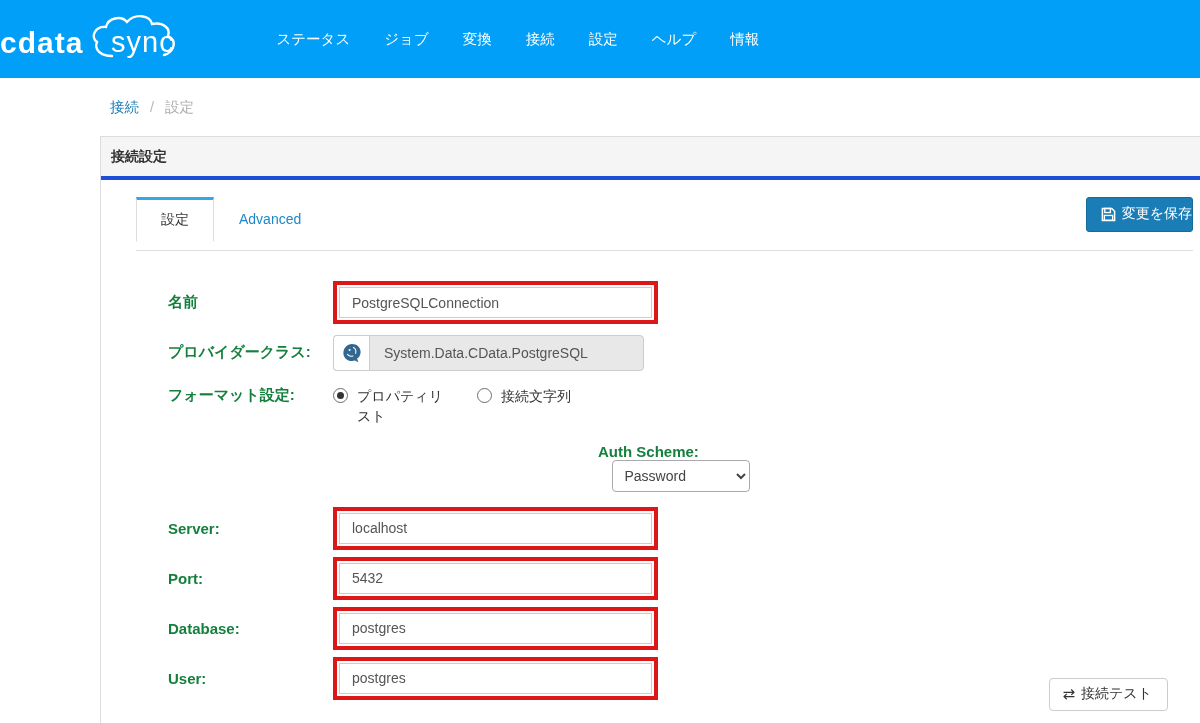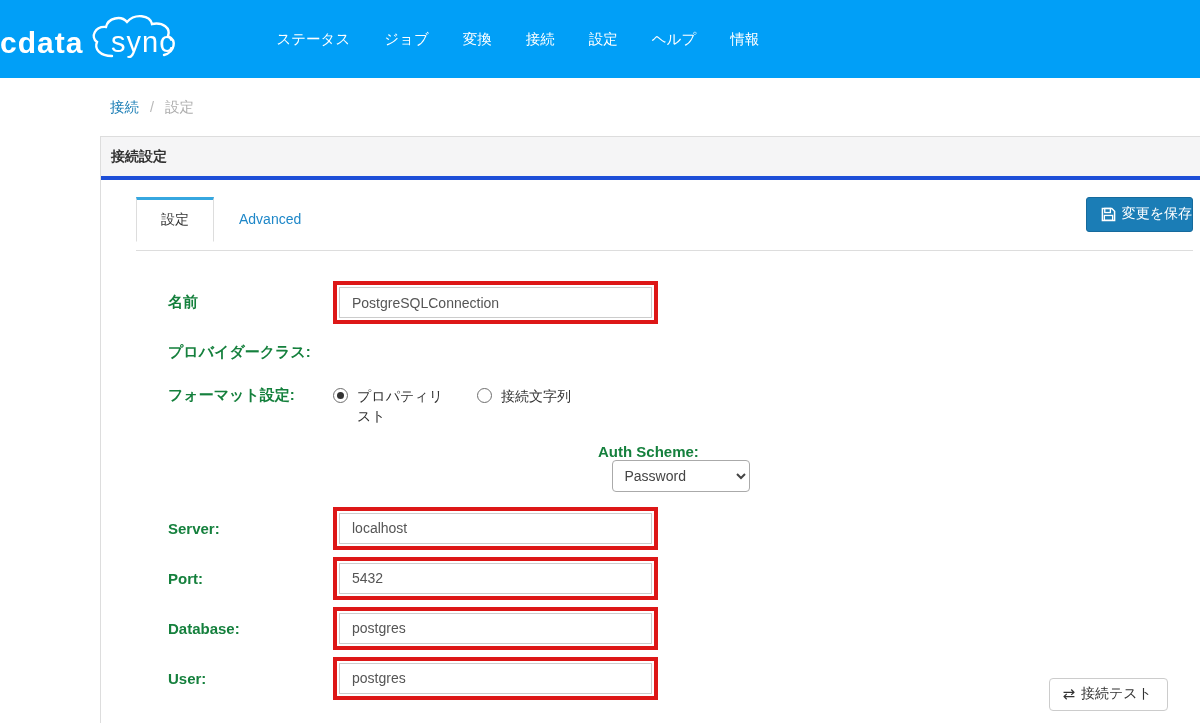--- a/index.html
+++ b/index.html
@@ -115,20 +115,30 @@
 
       <div class="form-row">
         <label class="form-label">名前</label>
         <div class="red-wrap">
           <input class="text-input" type="text" value="PostgreSQLConnection" style="">
         </div>
       </div>
 
       <div class="form-row row-plain">
         <label class="form-label">プロバイダークラス:</label>
+        <div class="provider-group">
+          <div class="provider-icon-box">
+            <svg width="22" height="22" viewBox="0 0 24 24">
+              <path d="M12 2.2 C17.4 2.2 21.4 5.8 21.4 10.8 C21.4 14 19.8 16.6 17.6 18.1 L18.8 22 L15.2 20.2 C14.2 20.5 13.1 20.7 12 20.7 C6.6 20.7 2.6 16.9 2.6 11.9 C2.6 6.9 6.6 2.2 12 2.2 Z" fill="#336791"></path>
+              <circle cx="9.4" cy="8.6" r="1.1" fill="#ffffff"></circle>
+              <path d="M7 13.5 Q9.5 16.5 13 15.2 M13.5 6 Q17 7.5 16 12.5" fill="none" stroke="#ffffff" stroke-width="1.1" stroke-linecap="round"></path>
+            </svg>
+          </div>
+          <div class="provider-value">System.Data.CData.PostgreSQL</div>
+        </div>
       </div>
 
       <div class="form-row top" style="margin-bottom:16px; margin-top:10px;">
         <label class="form-label" style="padding-top:2px;">フォーマット設定:</label>
         <div class="radio-group">
           <div class="radio-opt">
             <span class="radio-circle selected"></span>
             <span class="radio-label wrap">プロパティリスト</span>
           </div>
           <div class="radio-opt">

